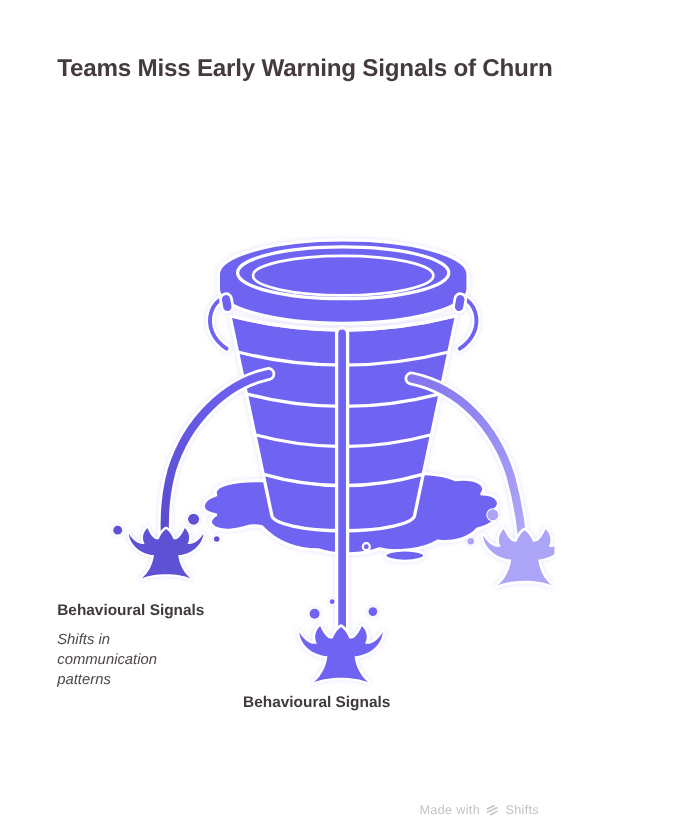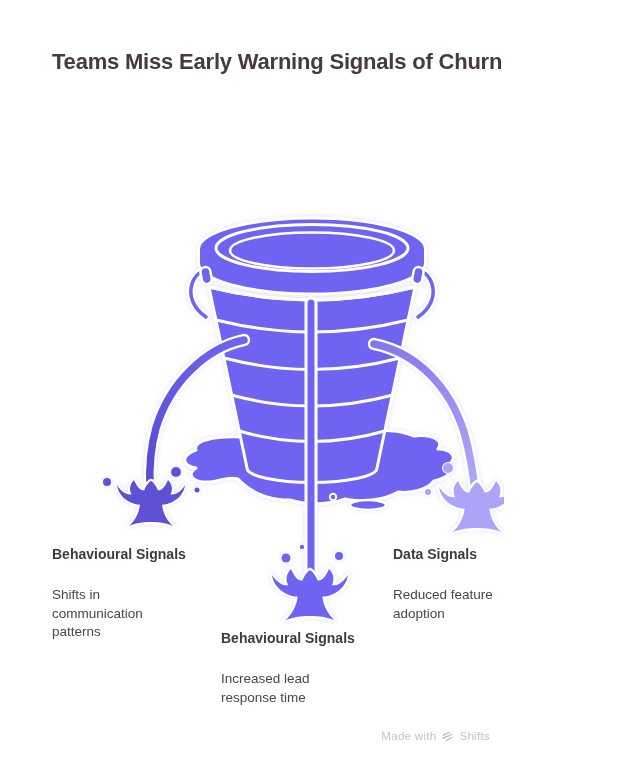--- a/index.html
+++ b/index.html
@@ -2,25 +2,25 @@
 <html><head>
 <meta charset="utf-8">
 <style>
   html,body{margin:0;padding:0;background:#ffffff;}
   body{width:624px;height:764px;font-family:"Liberation Sans",sans-serif;-webkit-font-smoothing:antialiased;}
   .canvas{position:relative;width:504px;height:764px;background:#ffffff;overflow:hidden;}
   .title{position:absolute;left:52px;top:48px;width:540px;font-size:22px;line-height:28px;font-weight:700;color:#453A3C;letter-spacing:-0.2px;}
   .illustration{position:absolute;left:0;top:0;filter:drop-shadow(0 0 2px rgba(150,140,246,0.28));}
   .label{position:absolute;width:180px;text-align:left;}
   .label .heading{font-size:14px;font-weight:700;color:#413A3C;line-height:17px;}
-  .label .body{margin-top:23px;font-size:13.5px;color:#4D4548;line-height:18.5px;white-space:pre-line;}
+  .label .body{margin-top:9px;font-size:13.5px;color:#4D4548;line-height:18.5px;white-space:pre-line;font-style:italic;}
   .label-behavioural{left:52px;top:546px;}
   .label-operational{left:221px;top:630px;}
   .label-data{left:393px;top:546px;}
-  .watermark{position:absolute;right:14px;top:730px;display:flex;gap:5px;
+  .watermark{position:absolute;right:14px;top:730px;display:flex;align-items:center;gap:5px;
              font-size:11.5px;letter-spacing:0.3px;color:#C3C3C8;cursor:pointer;text-decoration:none;}
   .watermark svg{display:block;}
 </style>
 </head>
 <body>
 
 <div class="canvas">
 
   <div class="title">Teams Miss Early Warning Signals of Churn</div>
 
@@ -104,27 +104,20 @@
   </svg>
 
   <div class="label label-behavioural">
     <div class="heading">Behavioural Signals</div>
     <div class="body">Shifts in
 communication
 patterns</div>
   </div>
   <div class="label label-operational">
     <div class="heading">Behavioural Signals</div>
-    <div class="body">Increased lead
-response time</div>
-  </div>
-  <div class="label label-data">
-    <div class="heading">Data Signals</div>
-    <div class="body">Reduced feature
-adoption</div>
   </div>
 
   <div class="watermark">
     <span>Made with</span>
     <svg width="13" height="13" viewBox="0 0 13 13" fill="none" stroke="#C3C3C8" stroke-width="1.5" stroke-linecap="round">
       <path d="M2.2 5.2 L8.2 2.4"></path>
       <path d="M2.2 8.2 L10.8 4.4"></path>
       <path d="M5.2 10.6 L10.8 7.6"></path>
     </svg>
     <span>Shifts</span>

